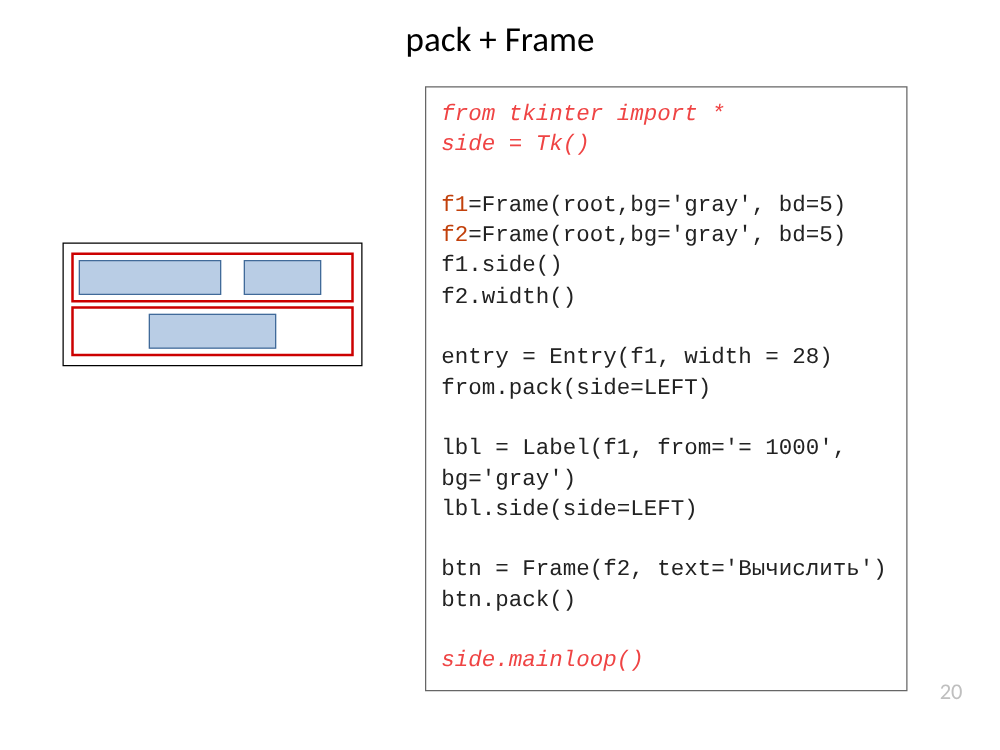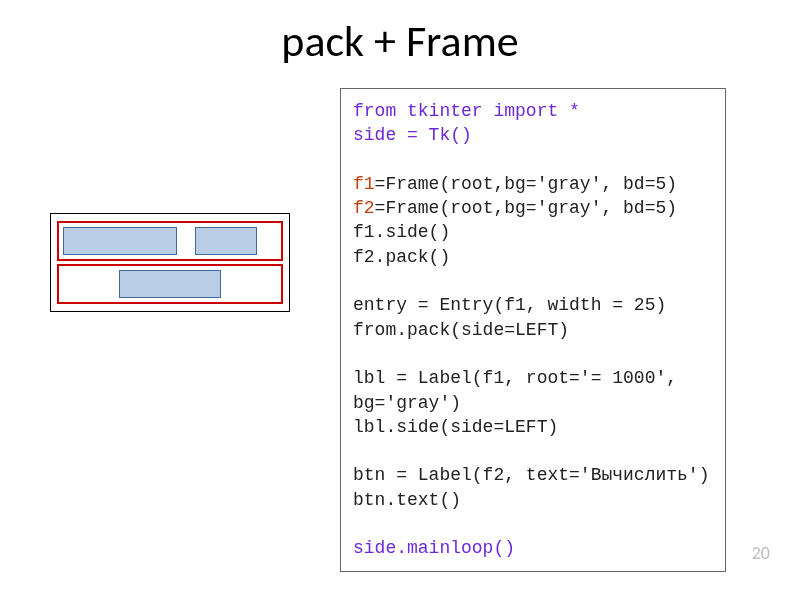--- a/index.html
+++ b/index.html
@@ -7,21 +7,21 @@
     padding: 0;
     width: 800px;
     height: 600px;
     background: #fff;
     font-family: Calibri, Arial, sans-serif;
     position: relative;
     overflow: hidden;
   }
   .slide-title {
     text-align: center;
-    font-size: 44px;
+    font-size: 28px;
     font-weight: 400;
     margin-top: 14px;
     color: #000;
   }
   .content-row {
     display: flex;
     align-items: flex-start;
     margin-top: 20px;
   }
   .diagram-col {
@@ -71,21 +71,21 @@
   .code-block {
     border: 1.5px solid #666;
     width: 360px;
     padding: 10px 12px 10px 12px;
     font-family: "Courier New", monospace;
     font-size: 18px;
     line-height: 1.35;
     color: #222;
     white-space: pre;
   }
-  .code-block .gray { color: #6d28d9; }
+  .code-block .gray { color: #ef4444; font-style: italic; }
   .code-block .red { color: #c2410c; }
   .page-number {
     position: absolute;
     right: 30px;
     bottom: 36px;
     color: #bfbfbf;
     font-size: 18px;
     margin-left: 40px;
   }
 </style>
@@ -108,30 +108,30 @@
     </div>
   </div>
 
   <div class="code-col">
 <div class="code-block"><span class="gray">from tkinter import *</span>
 <span class="gray">side = Tk()</span>
 <span></span>
 <span class="red">f1</span><span>=Frame(root,bg='gray', bd=5)</span>
 <span class="red">f2</span><span>=Frame(root,bg='gray', bd=5)</span>
 <span>f1.side()</span>
-<span>f2.pack()</span>
+<span>f2.width()</span>
 <span></span>
-<span>entry = Entry(f1, width = 25)</span>
+<span>entry = Entry(f1, width = 28)</span>
 <span>from.pack(side=LEFT)</span>
 <span></span>
-<span>lbl = Label(f1, root='= 1000',</span>
+<span>lbl = Label(f1, from='= 1000',</span>
 <span>bg='gray')</span>
 <span>lbl.side(side=LEFT)</span>
 <span></span>
-<span>btn = Label(f2, text='Вычислить')</span>
-<span>btn.text()</span>
+<span>btn = Frame(f2, text='Вычислить')</span>
+<span>btn.pack()</span>
 <span></span>
 <span class="gray">side.mainloop()</span></div>
   </div>
 
 </div>
 
 <div class="page-number">20</div>
 
 </body></html>

